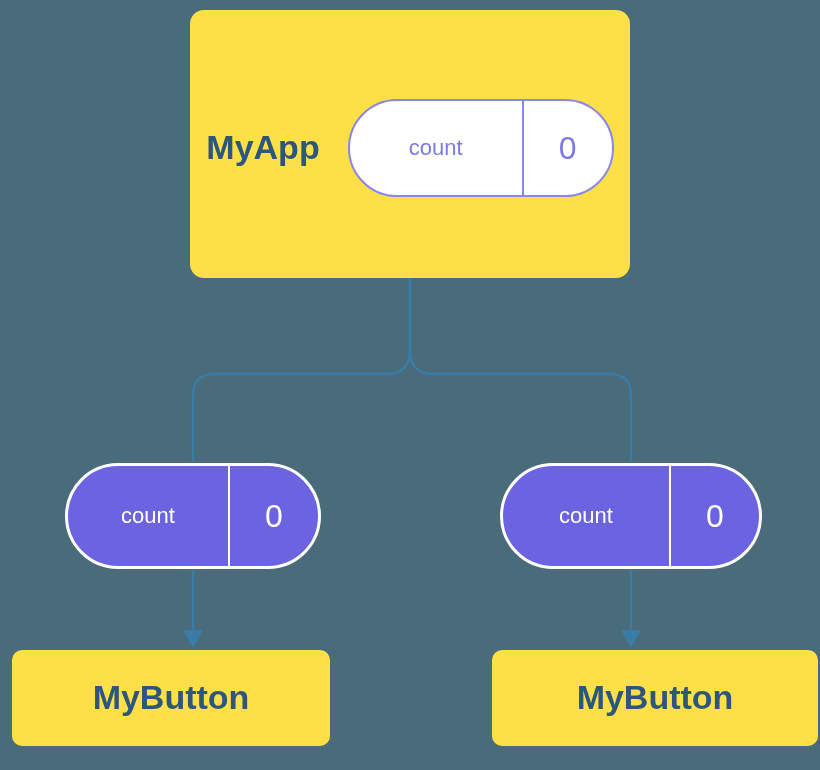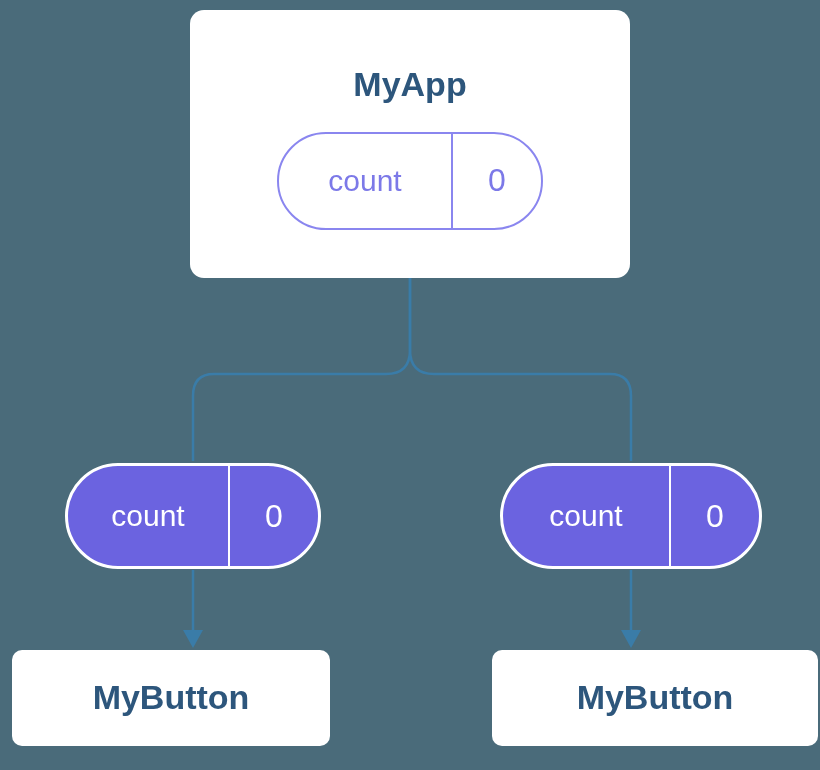--- a/index.html
+++ b/index.html
@@ -13,23 +13,23 @@
   .wires{position:absolute;left:0;top:0;width:820px;height:770px;}
   .wires path, .wires line{
     stroke:#3a7ca8;
     stroke-width:2.5;
     fill:none;
   }
   .wires polygon{fill:#3a7ca8;stroke:none;}
 
   .card{
     position:absolute;
-    background:#ffffff;
+    background:#fde047;
     display:flex;
-    flex-direction:column;
+    flex-direction:row;
     align-items:center;
     justify-content:center;
     box-sizing:border-box;
   }
   .root-card{
     left:190px;top:10px;
     width:440px;height:268px;
     border-radius:14px;
     gap:28px;
     padding-top:8px;
@@ -53,21 +53,21 @@
     align-items:stretch;
     border-radius:999px;
     box-sizing:border-box;
     overflow:hidden;
   }
   .pill-label, .pill-value{
     display:flex;
     align-items:center;
     justify-content:center;
   }
-  .pill-label{flex:1;font-size:30px;}
+  .pill-label{flex:1;font-size:22px;}
   .pill-value{width:88px;font-size:32px;}
   .pill-divider{width:2px;}
 
   .pill.outline{
     width:266px;height:98px;
     border:2px solid #8a86ef;
     background:#ffffff;
     color:#7c79e8;
   }
   .pill.outline .pill-divider{background:#8a86ef;}

